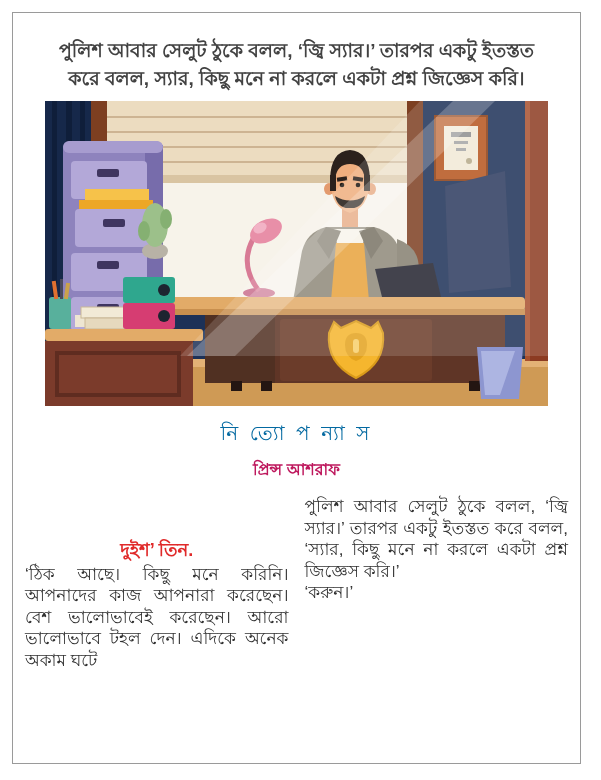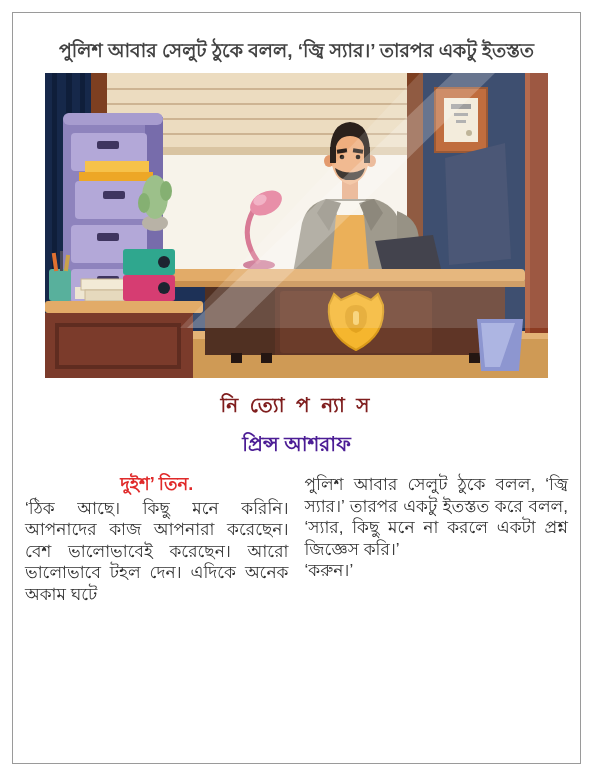--- a/index.html
+++ b/index.html
@@ -23,39 +23,39 @@
     font-size:19px;
     line-height:28px;
     font-weight:600;
   }
   .illustration-wrap{
     width:503px;height:305px;
     margin:8px auto 0 auto;
   }
   .kicker{
     text-align:center;
-    color:#7f1d1d;
-    font-weight:bold;
+    color:#0369a1;
+    font-weight:normal;
     font-size:20px;
     letter-spacing:3px;
     margin-top:12px;
   }
   .story-title{
     text-align:center;
     color:#6d1fa0;
     font-weight:bold;
     font-size:39px;
     line-height:44px;
     margin-top:2px;
   }
   .author{
     text-align:center;
-    color:#4c1d95;
+    color:#be185d;
     font-weight:bold;
-    font-size:20px;
+    font-size:16px;
     margin-top:6px;
   }
   .columns{
     display:flex;
     gap:16px;
     margin-top:12px;
     padding:0 5px;
   }
   .col{
     flex:1;
@@ -64,31 +64,33 @@
     font-size:17px;
     line-height:21.5px;
     text-align:justify;
   }
   .installment{
     text-align:center;
     color:#e02a2a;
     font-weight:bold;
     font-size:18px;
     margin-bottom:2px;
+    margin-top:44px;
   }
   .col p{margin:0;}
 </style>
 </head>
 <body>
 
 <div class="page">
   <div class="frame">
 
     <div class="lead-quote">
       <div>পুলিশ আবার সেলুট ঠুকে বলল, ‘জ্বি স্যার।’ তারপর একটু ইতস্তত</div>
+      <div>করে বলল, স্যার, কিছু মনে না করলে একটা প্রশ্ন জিজ্ঞেস করি।</div>
     </div>
 
     <div class="illustration-wrap">
       <svg width="503" height="305" viewBox="0 0 503 305" xmlns="http://www.w3.org/2000/svg">
 
         <rect x="0" y="0" width="503" height="305" fill="#1d3157"></rect>
 
         <rect x="0" y="258" width="503" height="47" fill="#cf9a55"></rect>
         <rect x="0" y="258" width="503" height="8" fill="#e3b276"></rect>
 

